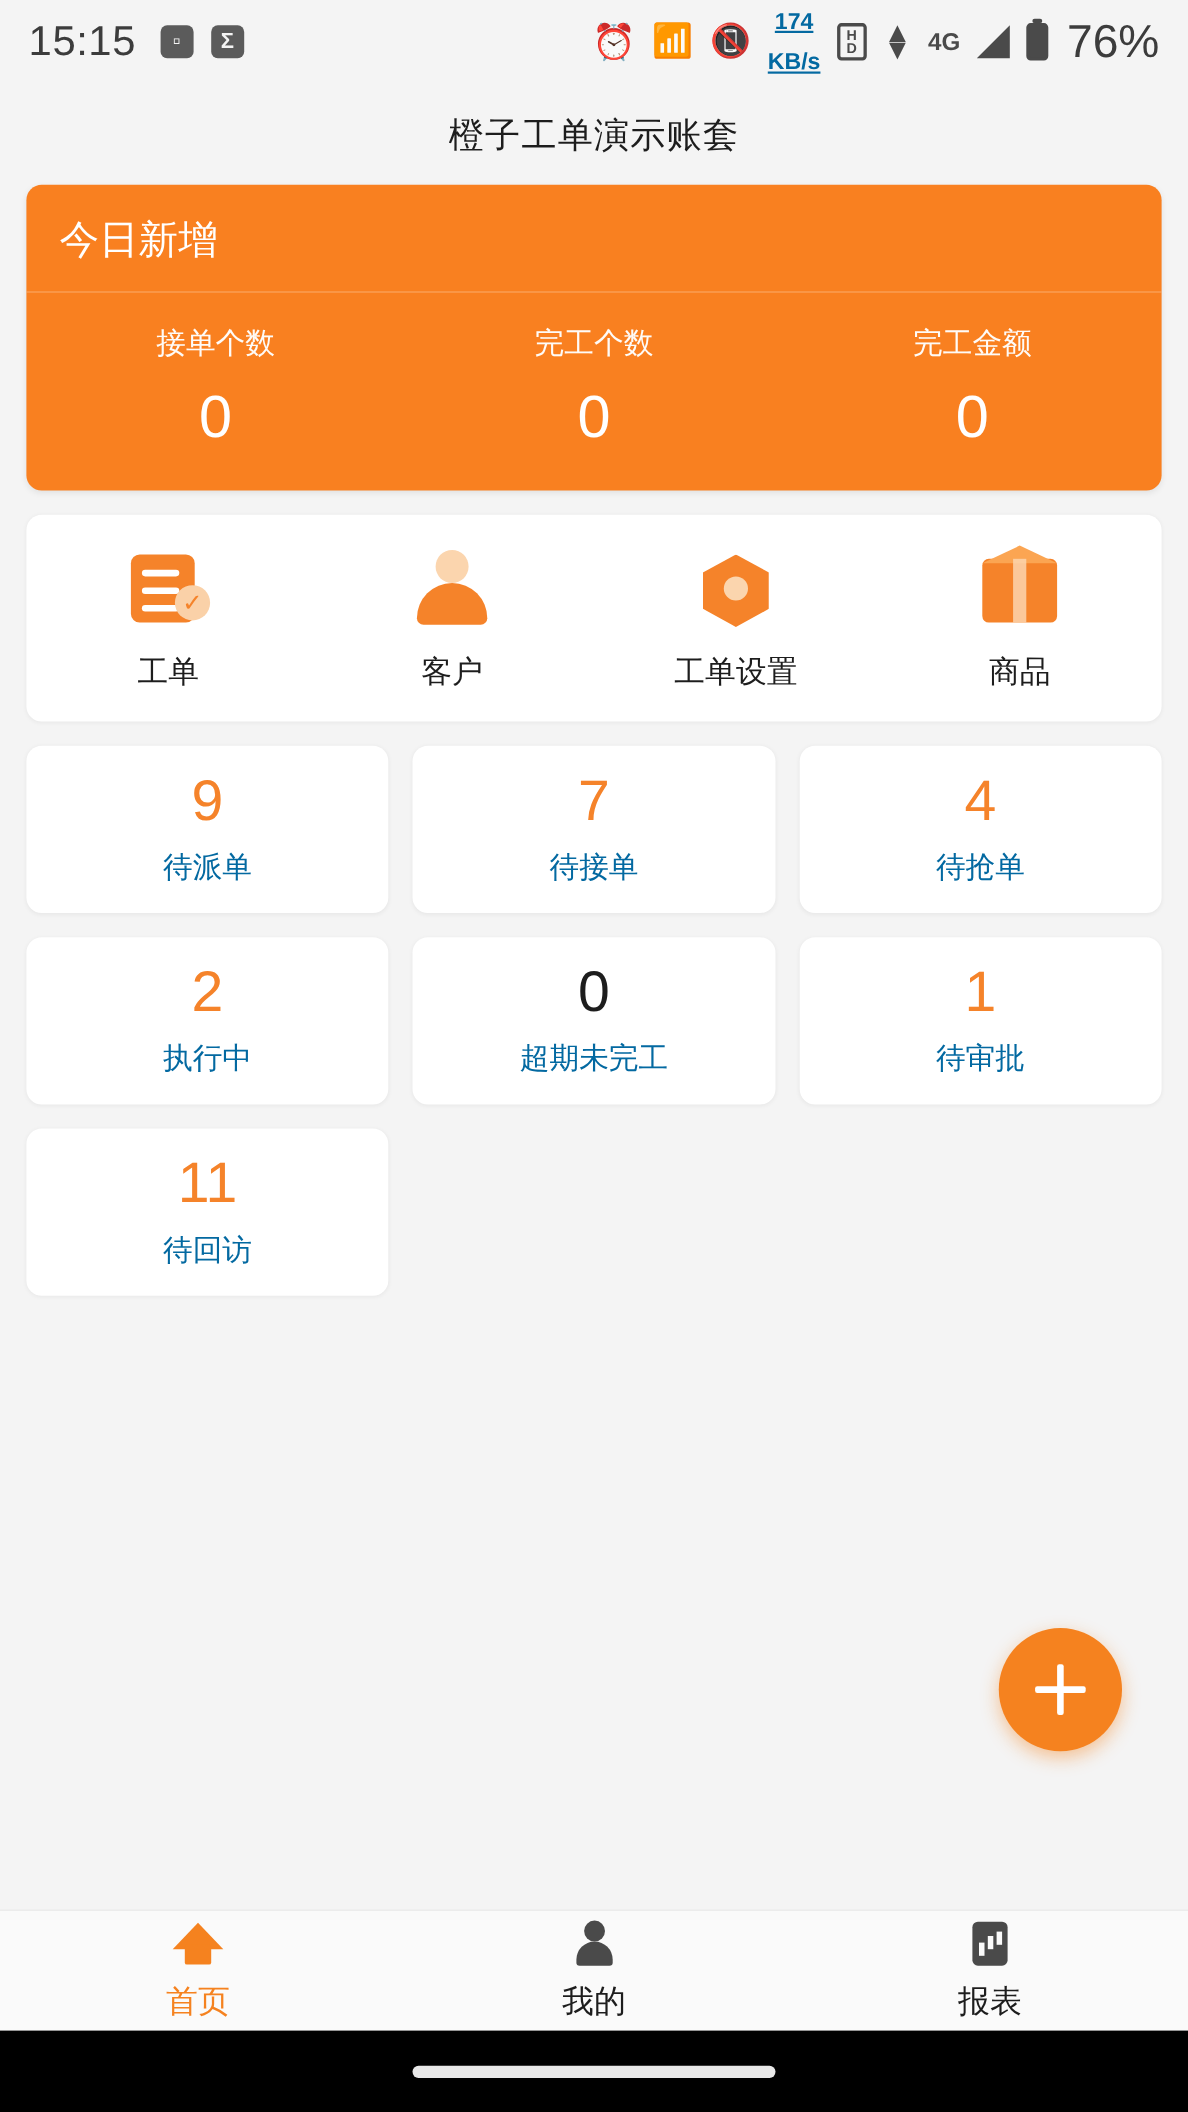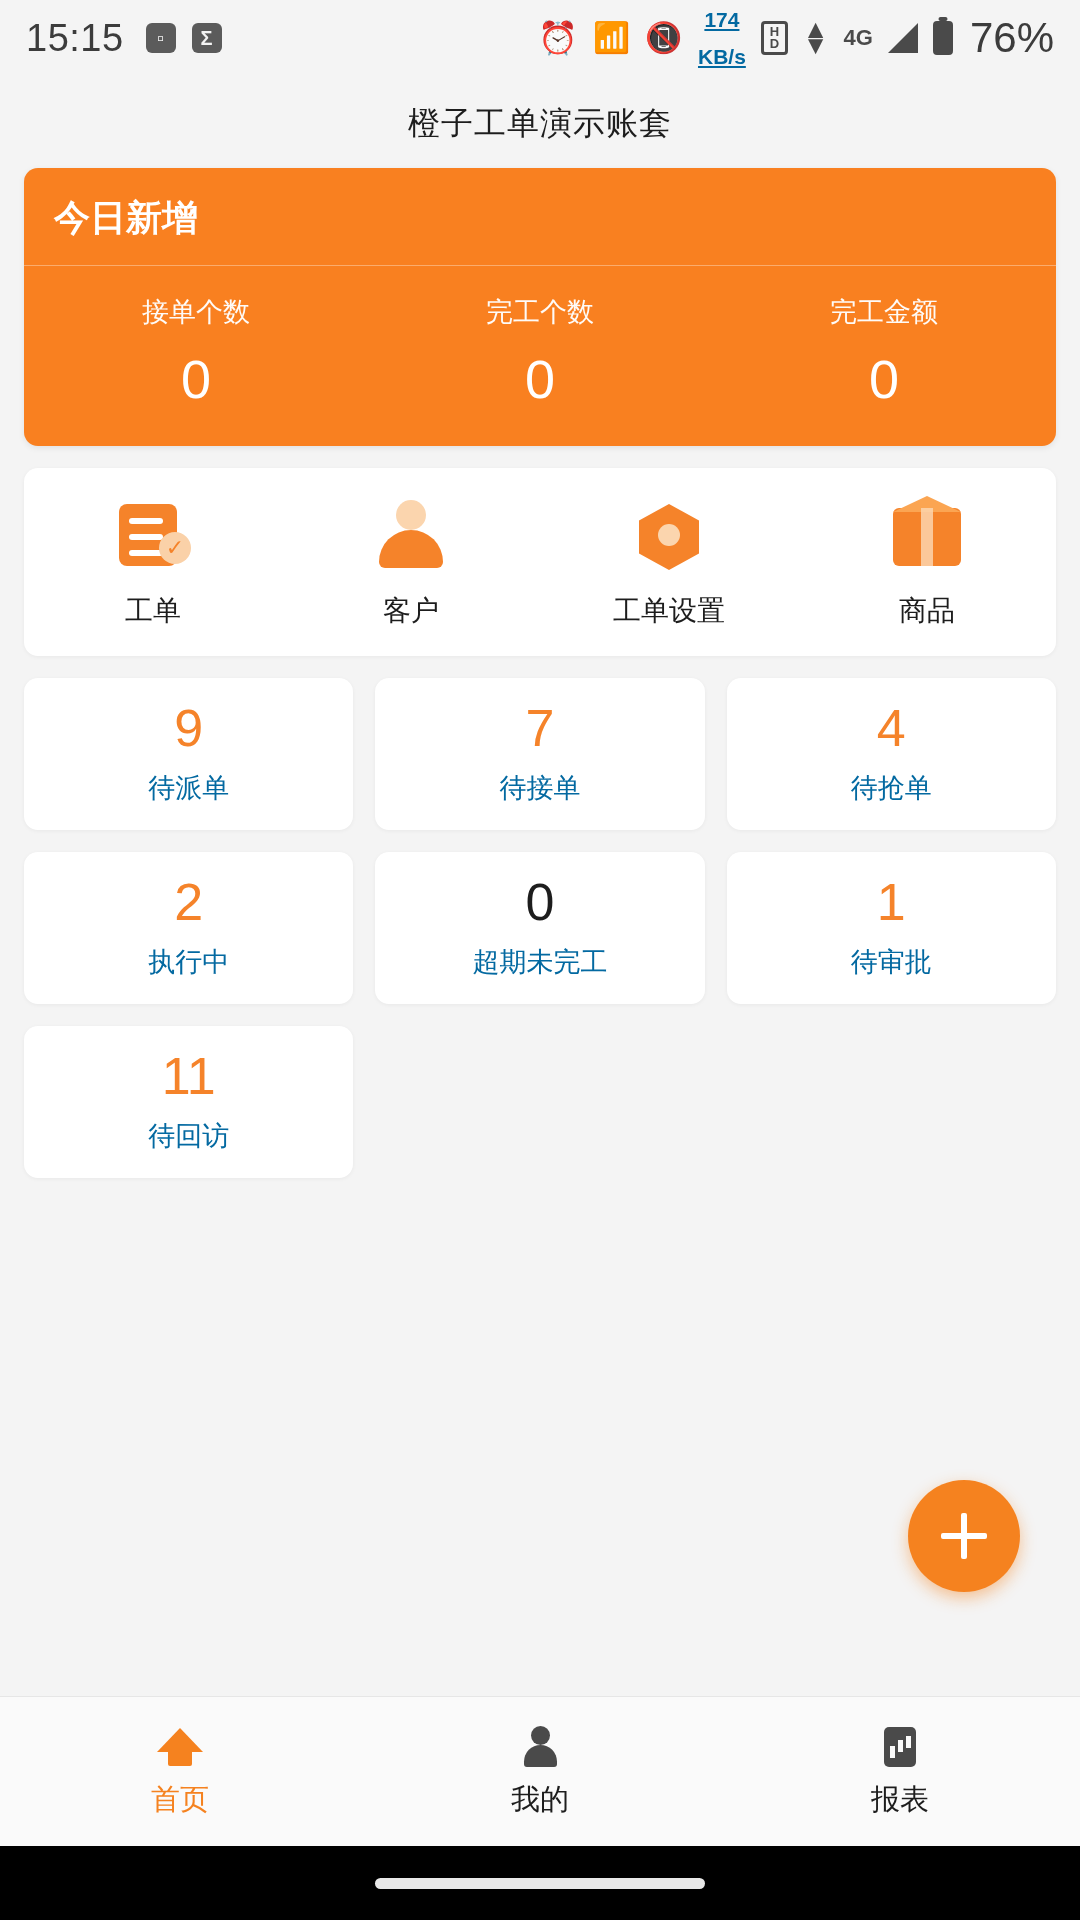--- a/index.html
+++ b/index.html
@@ -70,21 +70,20 @@
     background:#f98020;
     border-radius:14px;
     box-shadow:0 2px 6px rgba(0,0,0,.08);
     overflow:hidden;
   }
   .summary-head{
     padding:26px 30px 22px;
     font-size:36px;
     color:#fff;
     border-bottom:1px solid rgba(255,255,255,.35);
-    font-weight:bold;
   }
   .summary-body{
     display:flex;
     padding:28px 0 36px;
   }
   .summary-cell{
     flex:1; text-align:center; color:#fff;
   }
   .summary-cell .lbl{ font-size:27px; opacity:.97; }
   .summary-cell .val{ font-size:54px; margin-top:18px; font-weight:300;}
@@ -162,21 +161,21 @@
   }
   .fab-plus{ position:relative; width:46px;height:46px;}
   .fab-plus:before,.fab-plus:after{
     content:"";position:absolute;background:#fff;border-radius:2px;
   }
   .fab-plus:before{ left:0;top:20px;width:46px;height:6px;}
   .fab-plus:after{ top:0;left:20px;height:46px;width:6px;}
 
   
   .tabbar{
-    position:absolute; left:0; bottom:74px; width:1080px; height:150px;
+    position:absolute; left:0; bottom:74px; width:1080px; height:110px;
     background:#fafafa;
     border-top:1px solid #e6e6e6;
     display:flex;
   }
   .tab{ flex:1; display:flex;flex-direction:column;align-items:center;justify-content:center; gap:10px;}
   .tab .tab-label{ font-size:29px; color:#1d1d1d; }
   .tab.active .tab-label{ color:#f5821f; }
   .tab-ic{ width:46px;height:46px;position:relative;}
   .home-roof{
     position:absolute;left:0;top:4px;width:0;height:0;

